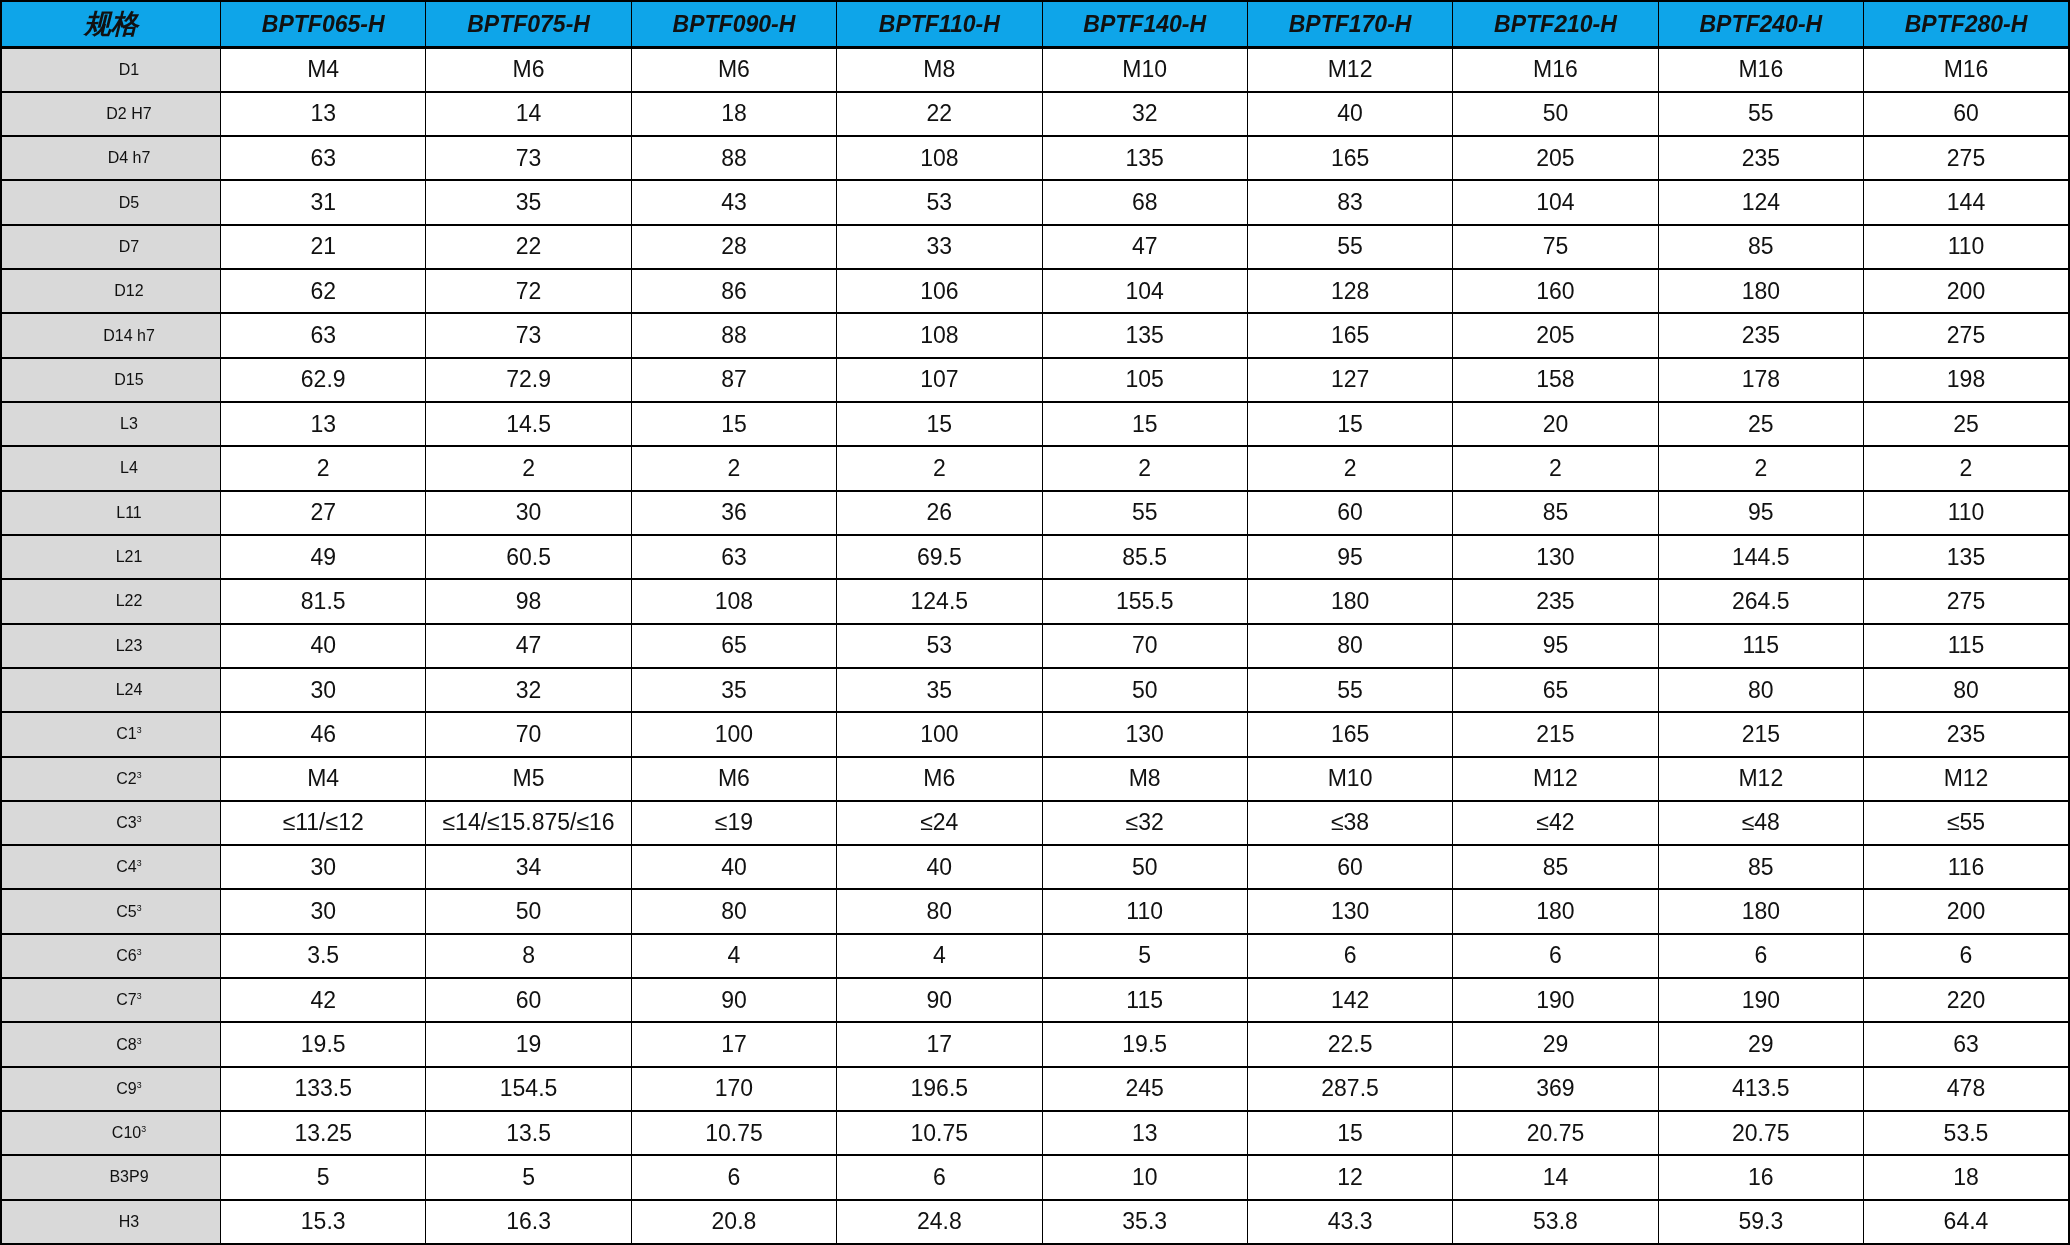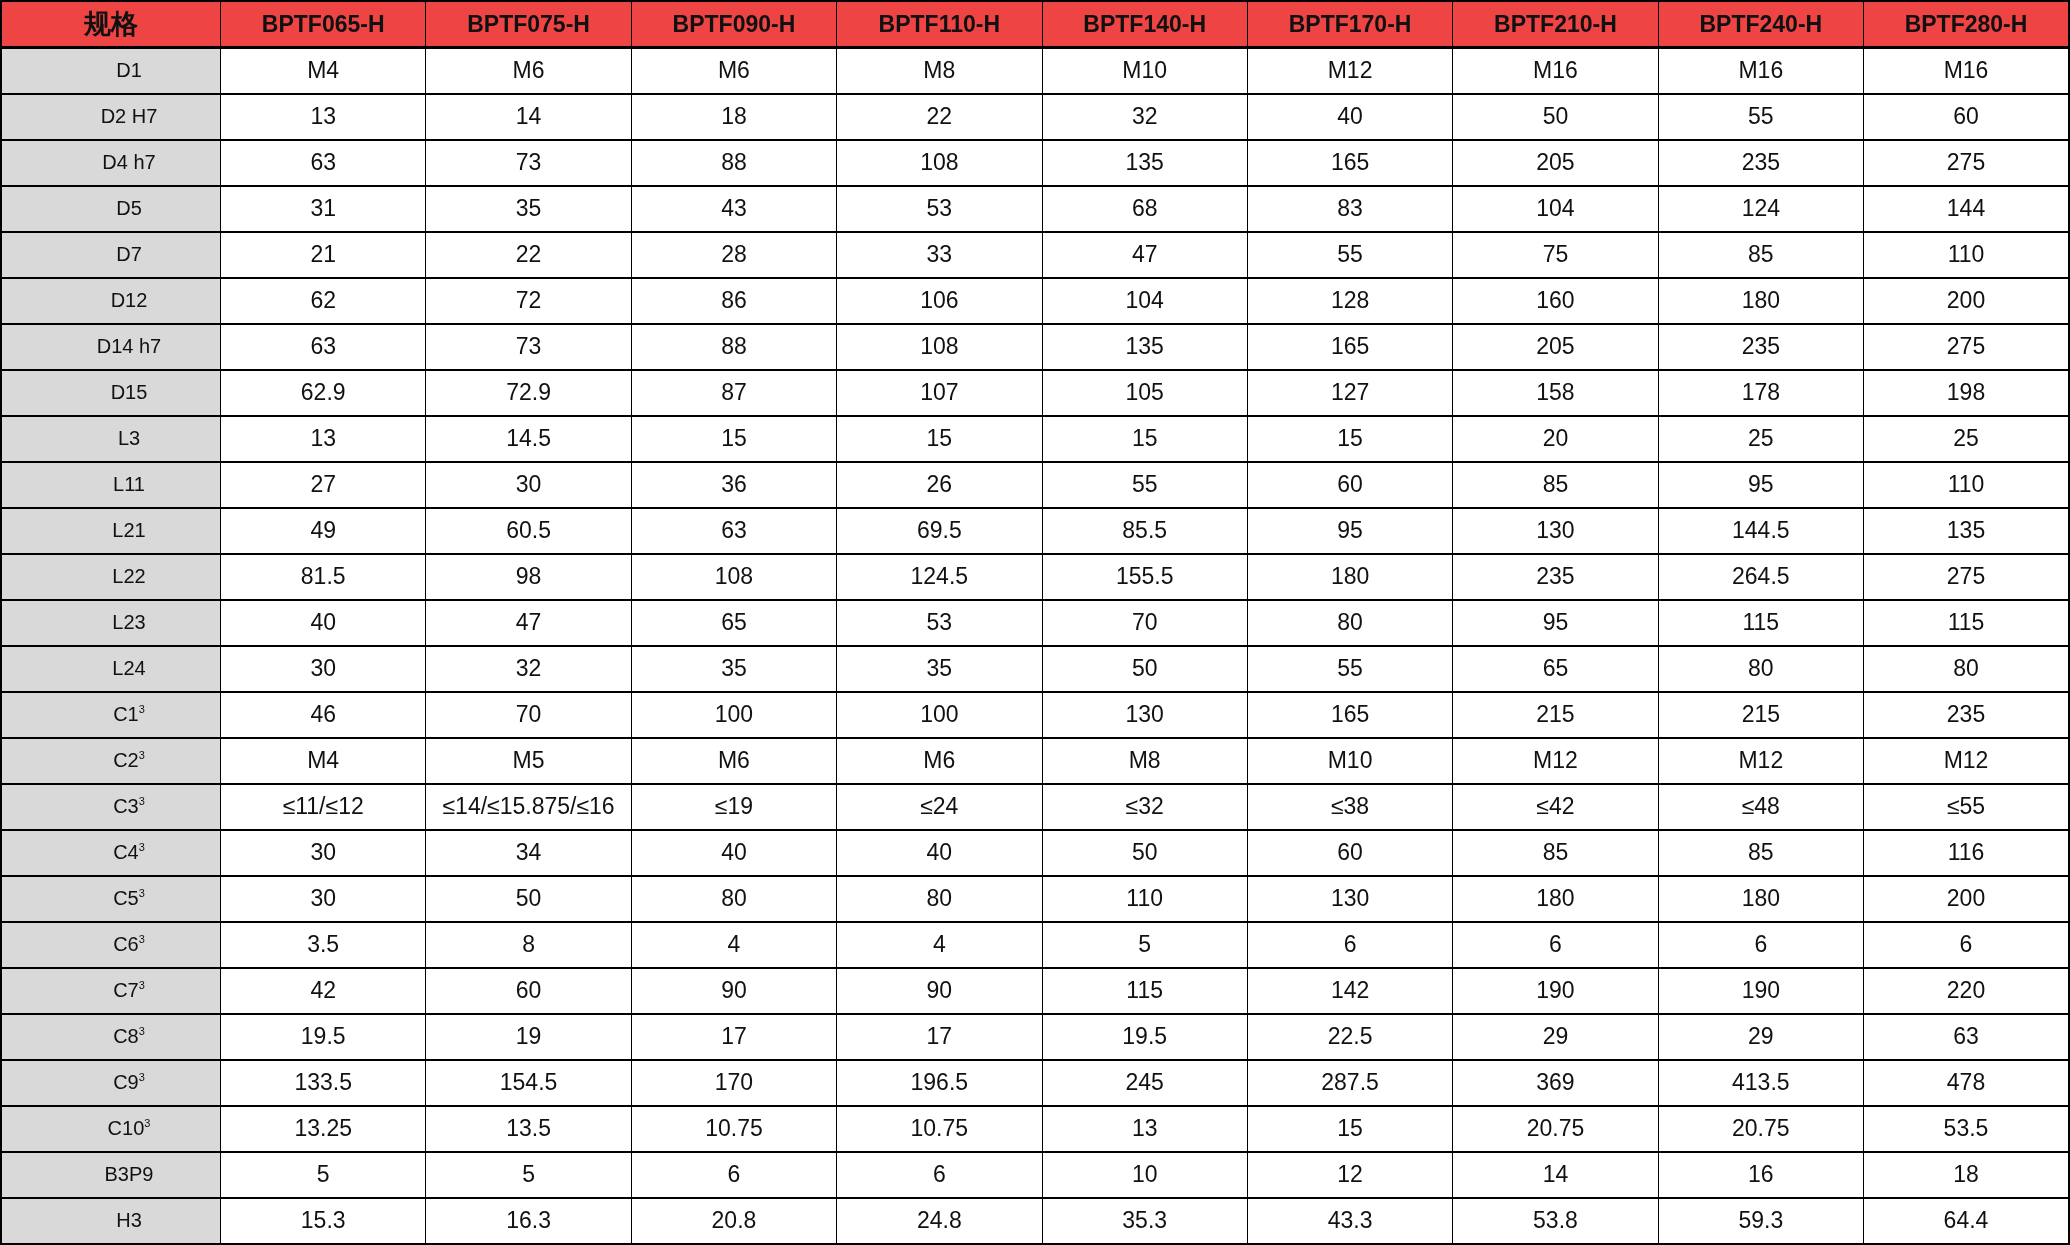--- a/index.html
+++ b/index.html
@@ -20,37 +20,38 @@
     border: 1px solid #000;
     border-top-width: 2px;
     border-bottom-width: 2px;
     text-align: center;
     vertical-align: middle;
     padding: 0 4px;
     overflow: hidden;
     white-space: nowrap;
   }
   .spec-table thead th {
-    background: #ef4444;
+    background: #0ea5e9;
     font-weight: bold;
     font-size: 23px;
     height: 44px;
     border-bottom-width: 3px;
+    font-style: italic;
   }
   .spec-table thead th.corner {
     width: 210px;
     font-size: 27px;
   }
   .spec-table tbody tr {
     height: 40px;
   }
   .spec-table tbody th {
     background: #d9d9d9;
     font-weight: normal;
-    font-size: 20px;
+    font-size: 16px;
     padding-left: 40px;
   }
   .spec-table tbody td {
     background: #ffffff;
     font-size: 23px;
   }
   .spec-table sup {
     font-size: 0.55em;
     vertical-align: super;
     line-height: 0;
@@ -179,20 +180,32 @@
         <td>14.5</td>
         <td>15</td>
         <td>15</td>
         <td>15</td>
         <td>15</td>
         <td>20</td>
         <td>25</td>
         <td>25</td>
       </tr>
       <tr>
+        <th>L4</th>
+        <td>2</td>
+        <td>2</td>
+        <td>2</td>
+        <td>2</td>
+        <td>2</td>
+        <td>2</td>
+        <td>2</td>
+        <td>2</td>
+        <td>2</td>
+      </tr>
+      <tr>
         <th>L11</th>
         <td>27</td>
         <td>30</td>
         <td>36</td>
         <td>26</td>
         <td>55</td>
         <td>60</td>
         <td>85</td>
         <td>95</td>
         <td>110</td>

